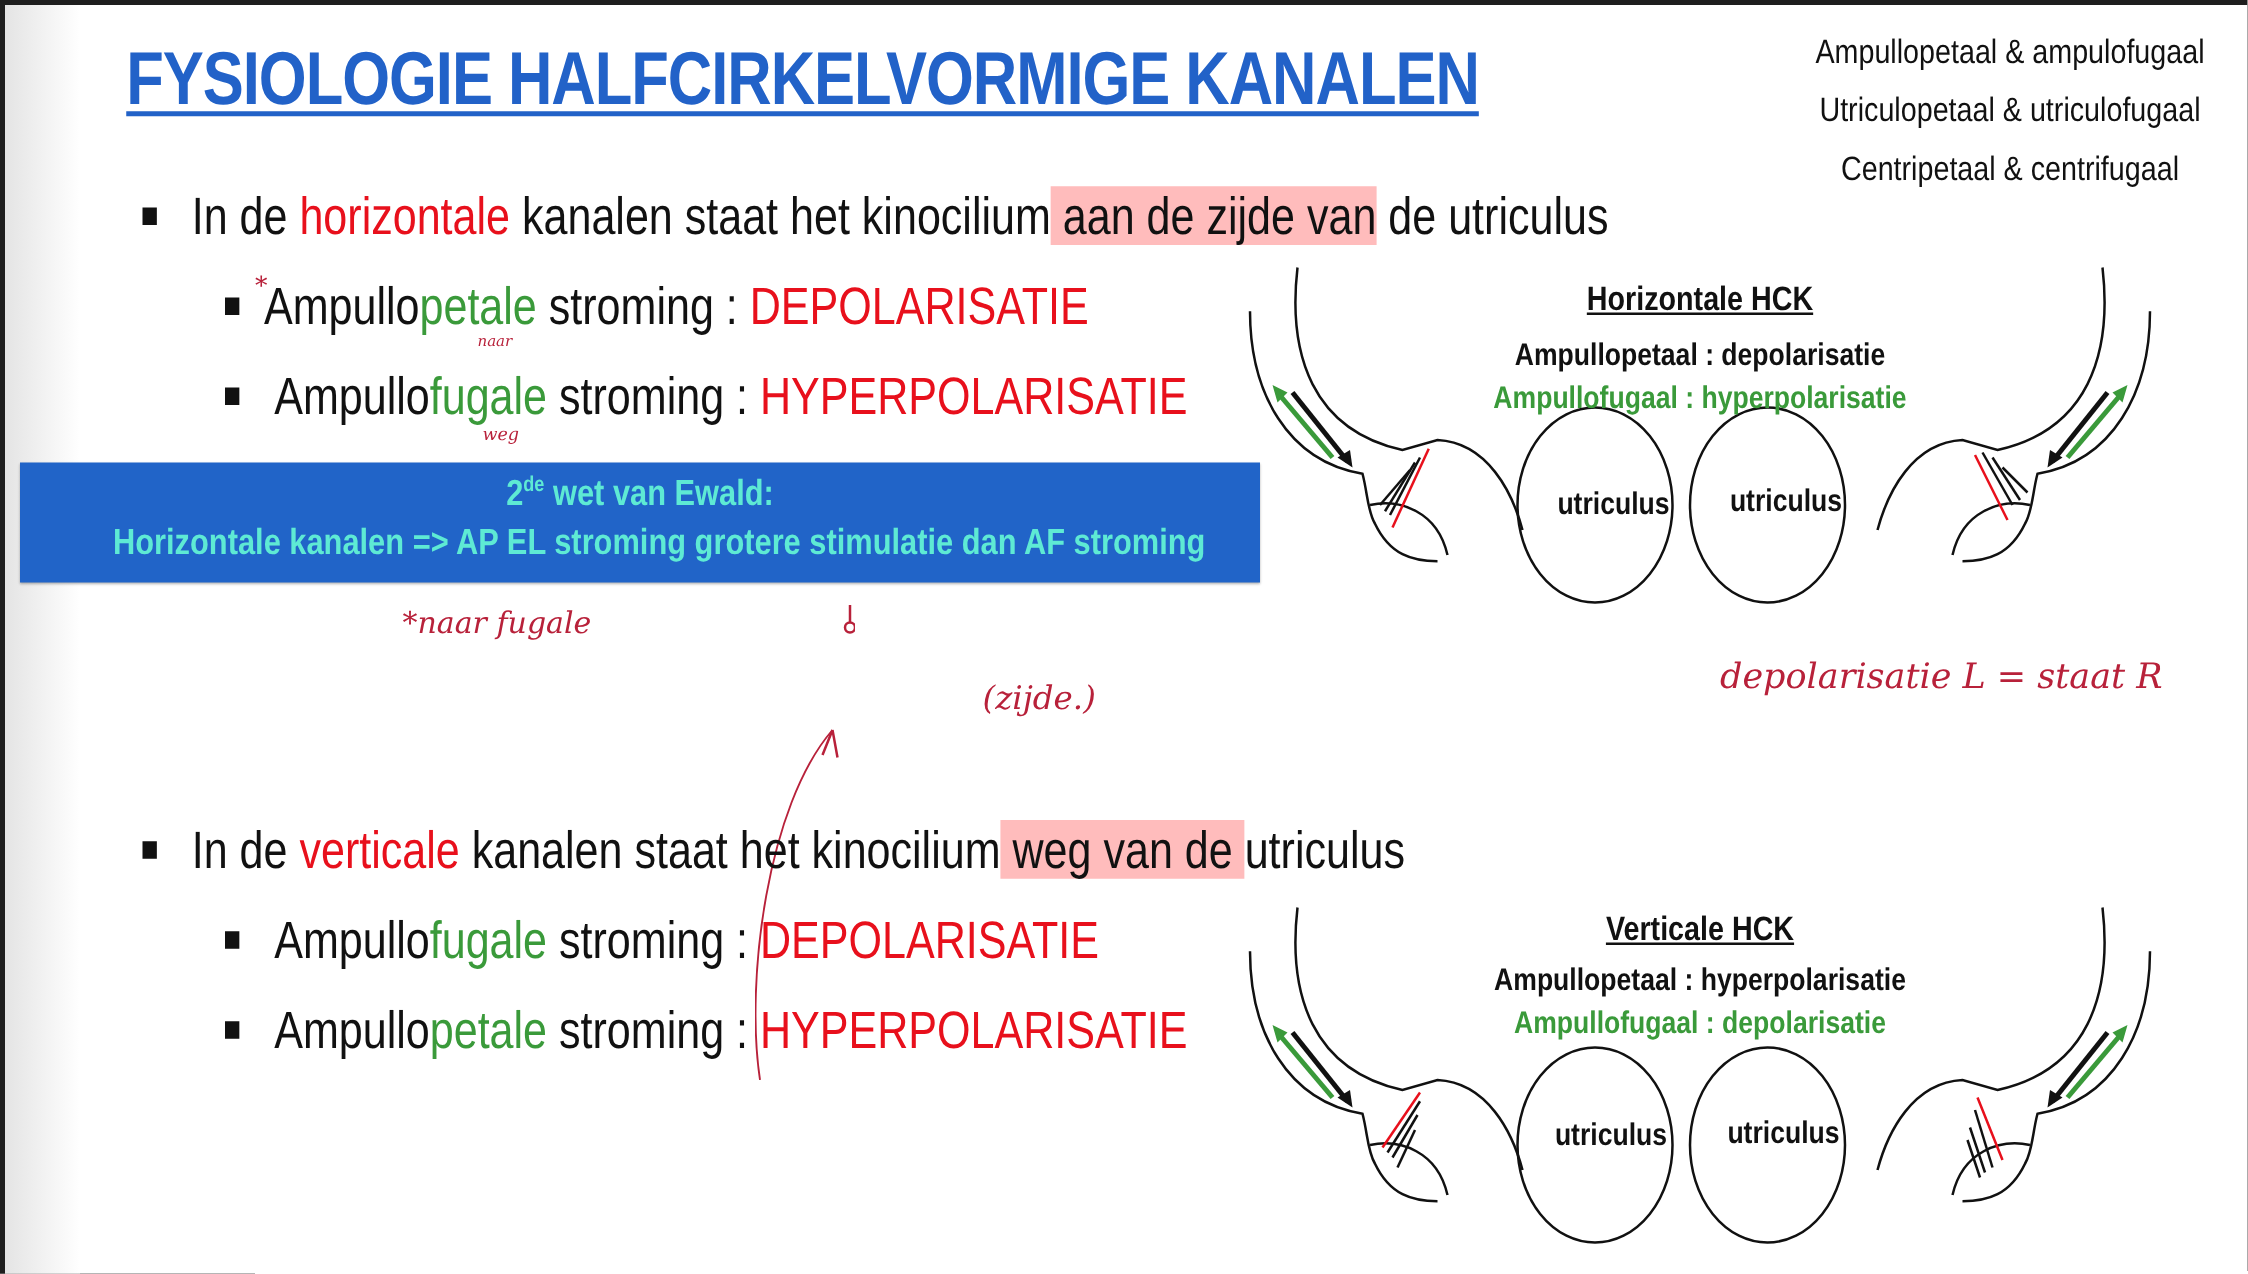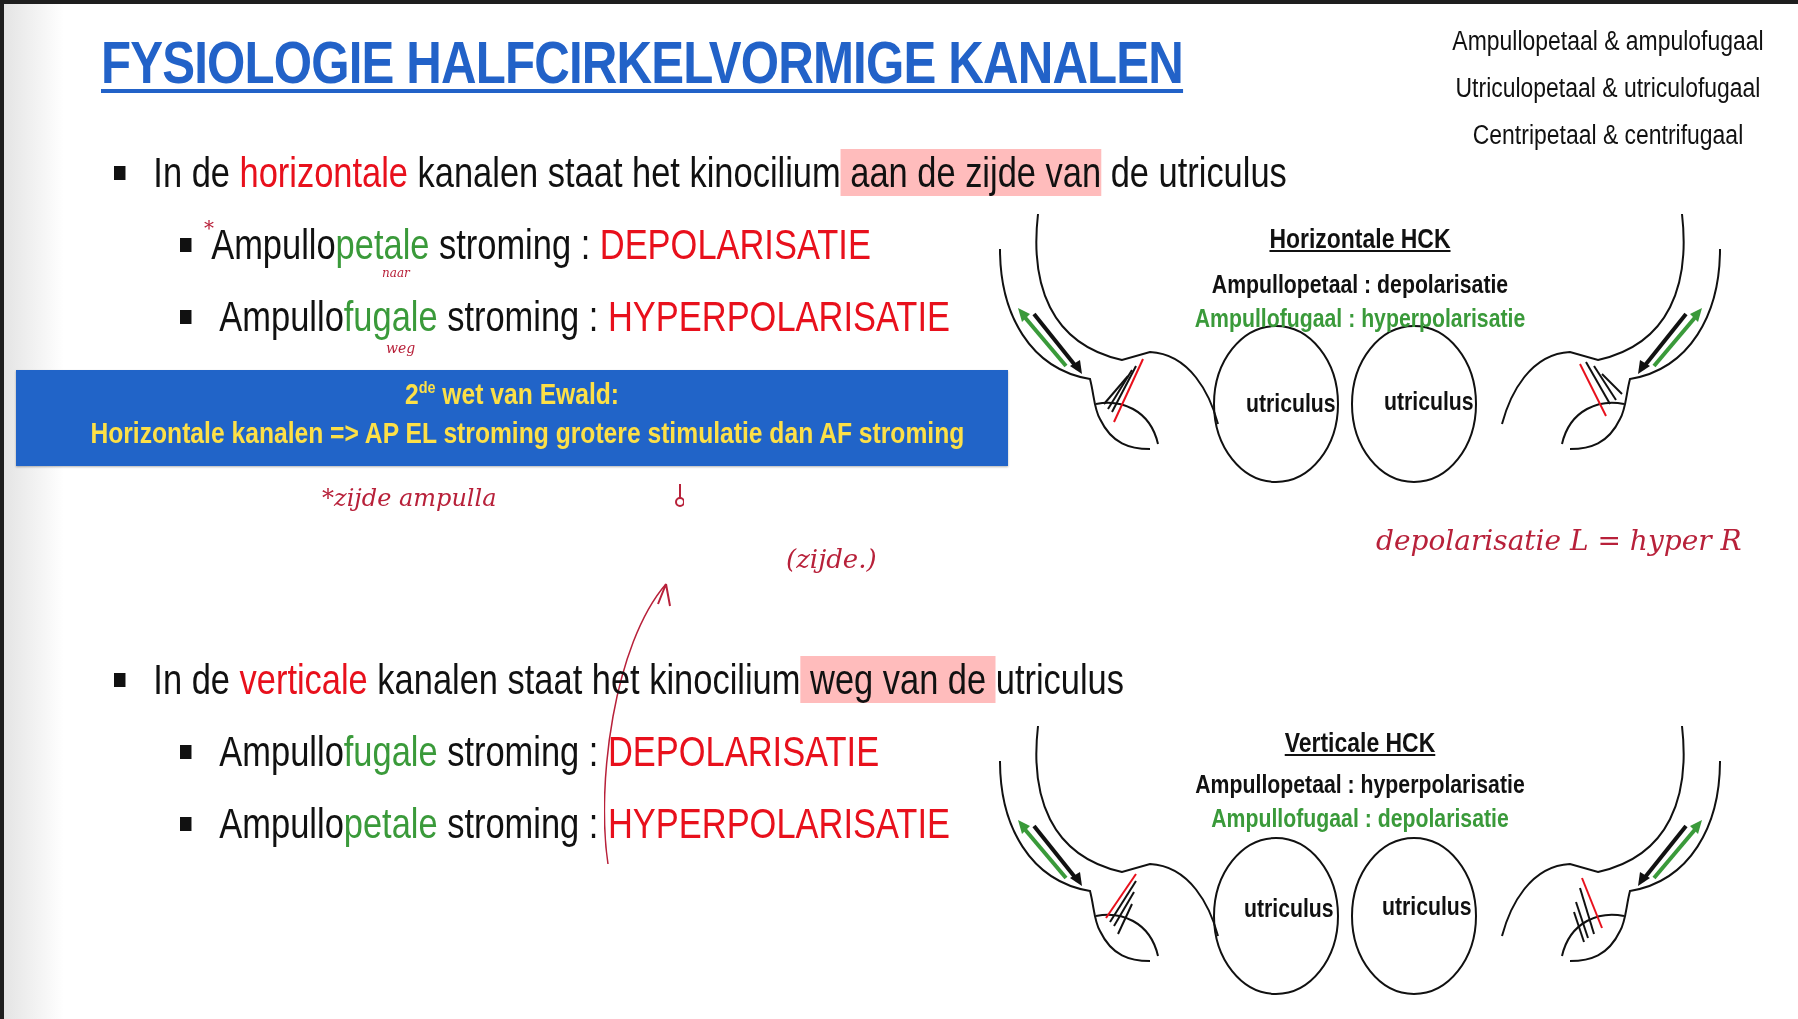--- a/index.html
+++ b/index.html
@@ -9,21 +9,21 @@
   .title { position:absolute; left:97px; top:24px; font-family:"Liberation Sans", sans-serif; font-weight:bold; font-size:60px; color:#2262c8; letter-spacing:-1px; transform:scaleX(0.82); transform-origin:left top; white-space:nowrap; text-decoration:underline; text-decoration-thickness:4px; text-underline-offset:6px; }
   .terms { position:absolute; left:1418px; top:14px; width:372px; text-align:center; }
   .terms div { font-size:27px; line-height:47px; color:#111; transform:scaleX(0.85); white-space:nowrap; }
   .bullet { position:absolute; white-space:nowrap; color:#111; transform-origin:left center; }
   .b1 { font-size:42px; transform:scaleX(0.82); }
   .b2 { font-size:42px; transform:scaleX(0.82); }
   .sq { display:inline-block; width:14px; height:14px; background:#111; vertical-align:middle; margin-right:34px; position:relative; top:-3px; }
   .red { color:#e8101c; }
   .green { color:#3a9a3a; }
   .hl { background:#ffbcbc; }
-  .bluebox { position:absolute; left:12px; width:992px; height:96px; background:#2164c8; color:#fde047; text-align:center; box-shadow:0 1px 2px rgba(0,0,0,.3); }
+  .bluebox { position:absolute; left:12px; width:992px; height:96px; background:#2164c8; color:#5eead4; text-align:center; box-shadow:0 1px 2px rgba(0,0,0,.3); }
   .bluebox .l1 { font-size:29px; font-weight:bold; margin-top:8px; transform:scaleX(0.85); white-space:nowrap; }
   .bluebox .l1 sup { font-size:17px; }
   .bluebox .l2 { font-size:29px; font-weight:bold; margin-top:6px; transform:scaleX(0.85); white-space:nowrap; }
   .diagram { position:absolute; left:986px; width:740px; height:300px; }
   .diagram svg { position:absolute; left:0; top:0; }
   .dtitle { position:absolute; left:0; width:740px; text-align:center; font-size:27px; font-weight:bold; color:#111; text-decoration:underline; transform:scaleX(0.85); white-space:nowrap; }
   .dline { position:absolute; left:0; width:740px; text-align:center; font-size:25px; font-weight:bold; transform:scaleX(0.85); white-space:nowrap; }
   .utr { position:absolute; font-size:25px; font-weight:bold; color:#111; transform:scaleX(0.85); }
   .hand { position:absolute; font-family:"DejaVu Serif", serif; font-style:italic; color:#b8213a; white-space:nowrap; }
 </style>
@@ -97,23 +97,23 @@
       <line x1="604" y1="162" x2="626" y2="196" stroke="#111" stroke-width="2"></line>
       <line x1="612" y1="170" x2="632" y2="190" stroke="#111" stroke-width="2"></line>
     </svg>
     <div class="dtitle" style="top:20px;">Horizontale HCK</div>
     <div class="dline" style="top:66px; color:#111;">Ampullopetaal : depolarisatie</div>
     <div class="dline" style="top:100px; color:#3a9a3a;">Ampullofugaal : hyperpolarisatie</div>
     <div class="utr" style="left:248px; top:185px;">utriculus</div>
     <div class="utr" style="left:386px; top:183px;">utriculus</div>
   </div>
 
-  <span class="hand" style="left:318px; top:480px; font-size:24px;">*zijde ampulla</span>
+  <span class="hand" style="left:318px; top:480px; font-size:24px;">*naar fugale</span>
   <span class="hand" style="left:782px; top:540px; font-size:26px;">(zijde.)</span>
-  <span class="hand" style="left:1372px; top:520px; font-size:28px;">depolarisatie L = hyper R</span>
+  <span class="hand" style="left:1372px; top:520px; font-size:28px;">depolarisatie L = staat R</span>
   <svg style="position:absolute; left:600px; top:480px;" width="80" height="380">
     <path d="M76 -10 L76 14" stroke="#b8213a" stroke-width="2" fill="none"></path>
     <circle cx="76" cy="18" r="4" stroke="#b8213a" stroke-width="2" fill="none"></circle>
     <path d="M4 380 C-8 300 10 160 62 100" stroke="#b8213a" stroke-width="1.5" fill="none"></path>
     <path d="M62 100 L54 120 M62 100 L66 122" stroke="#b8213a" stroke-width="2" fill="none"></path>
   </svg>
 
   <div class="bullet b1" style="left:110px; top:652px;">
     <span class="sq"></span><span>In de </span><span class="red">verticale</span><span> kanalen staat het kinocilium</span><span class="hl"> weg van de </span><span>utriculus</span>
   </div>

